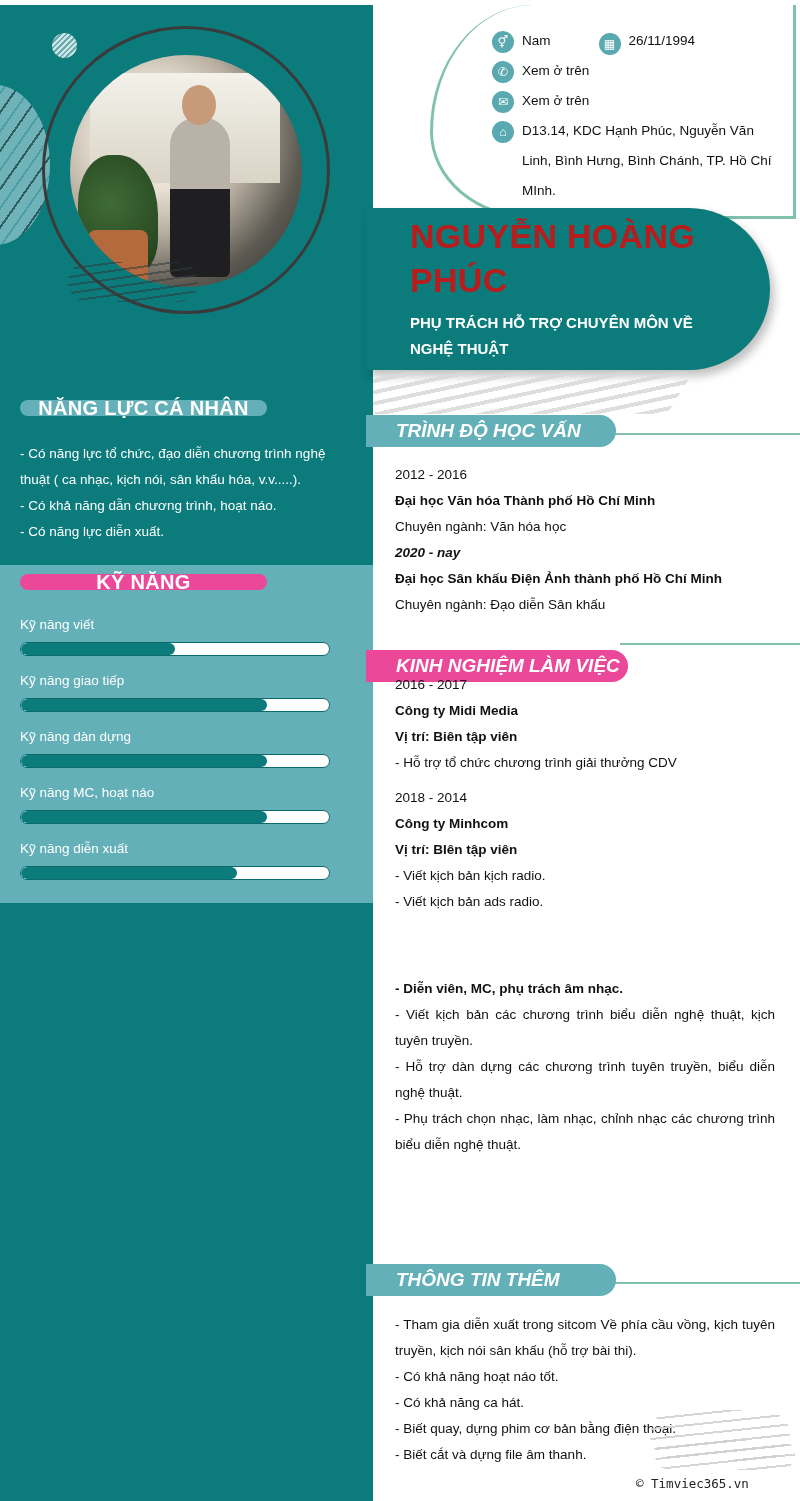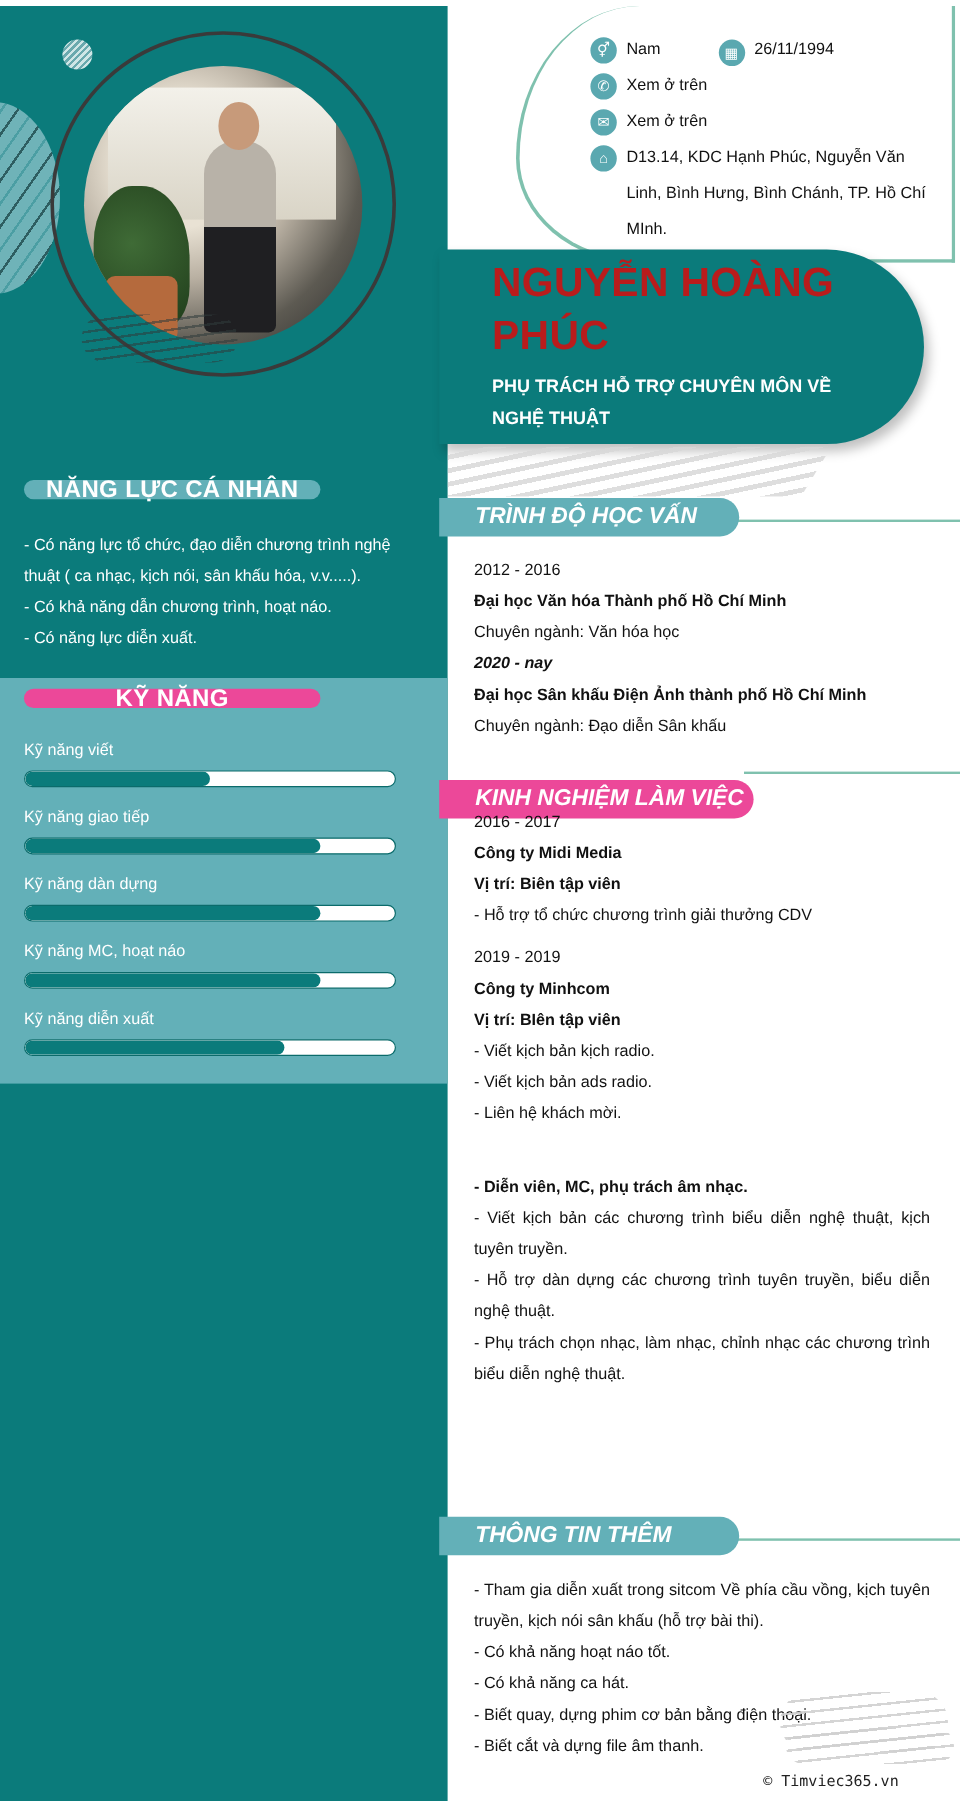--- a/index.html
+++ b/index.html
@@ -177,26 +177,25 @@
 
   <div class="sec-line" style="left:620px; top:643px; width:180px;"></div>
   <div class="sec-head sec-exp">KINH NGHIỆM LÀM VIỆC</div>
   <div class="rt" style="top:672px;">
     <div>2016 - 2017</div>
     <div class="b">Công ty Midi Media</div>
     <div class="b">Vị trí: Biên tập viên</div>
     <div>- Hỗ trợ tổ chức chương trình giải thưởng CDV</div>
   </div>
   <div class="rt" style="top:785px;">
-    <div>2019 - 2019</div>
+    <div>2018 - 2014</div>
     <div class="b">Công ty Minhcom</div>
     <div class="b">Vị trí: BIên tập viên</div>
     <div>- Viết kịch bản kịch radio.</div>
     <div>- Viết kịch bản ads radio.</div>
-    <div>- Liên hệ khách mời.</div>
   </div>
   <div class="rt" style="top:976px;">
     <div class="b">- Diễn viên, MC, phụ trách âm nhạc.</div>
     <div class="j">- Viết kịch bản các chương trình biểu diễn nghệ thuật, kịch tuyên truyền.</div>
     <div class="j">- Hỗ trợ dàn dựng các chương trình tuyên truyền, biểu diễn nghệ thuật.</div>
     <div class="j">- Phụ trách chọn nhạc, làm nhạc, chỉnh nhạc các chương trình biểu diễn nghệ thuật.</div>
   </div>
 
   <div class="sec-line" style="left:600px; top:1282px; width:200px;"></div>
   <div class="sec-head sec-more">THÔNG TIN THÊM</div>

